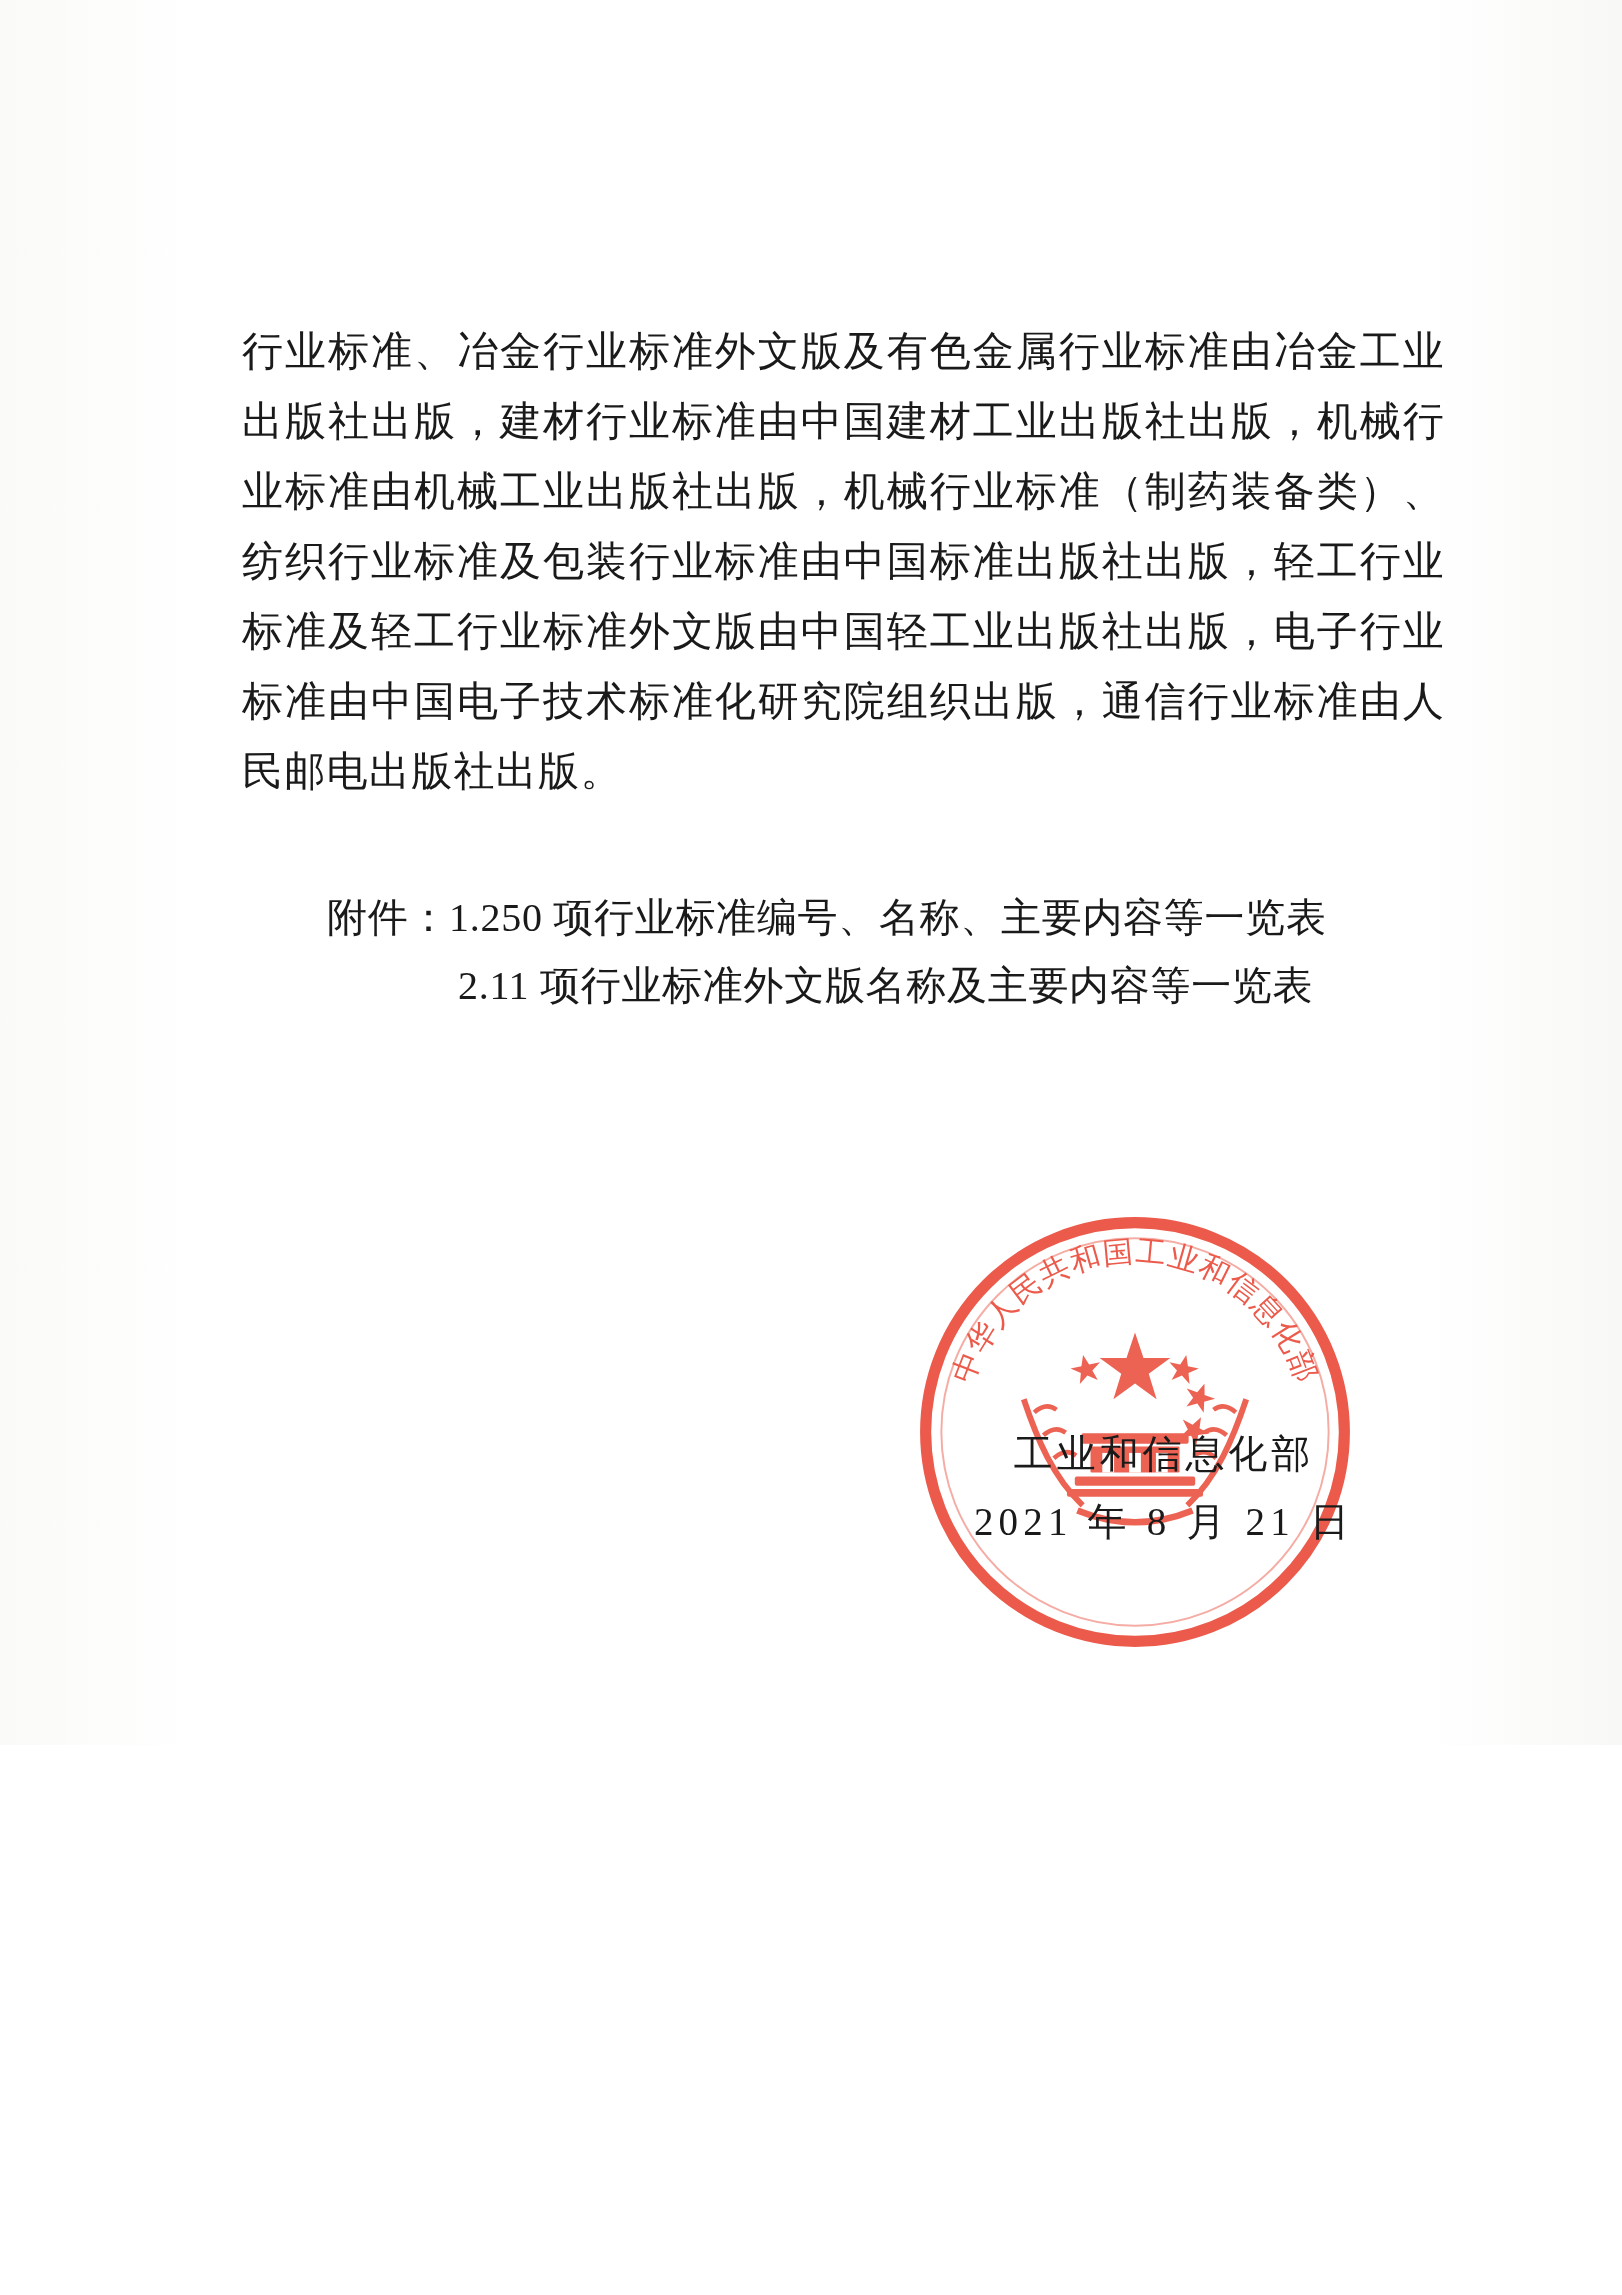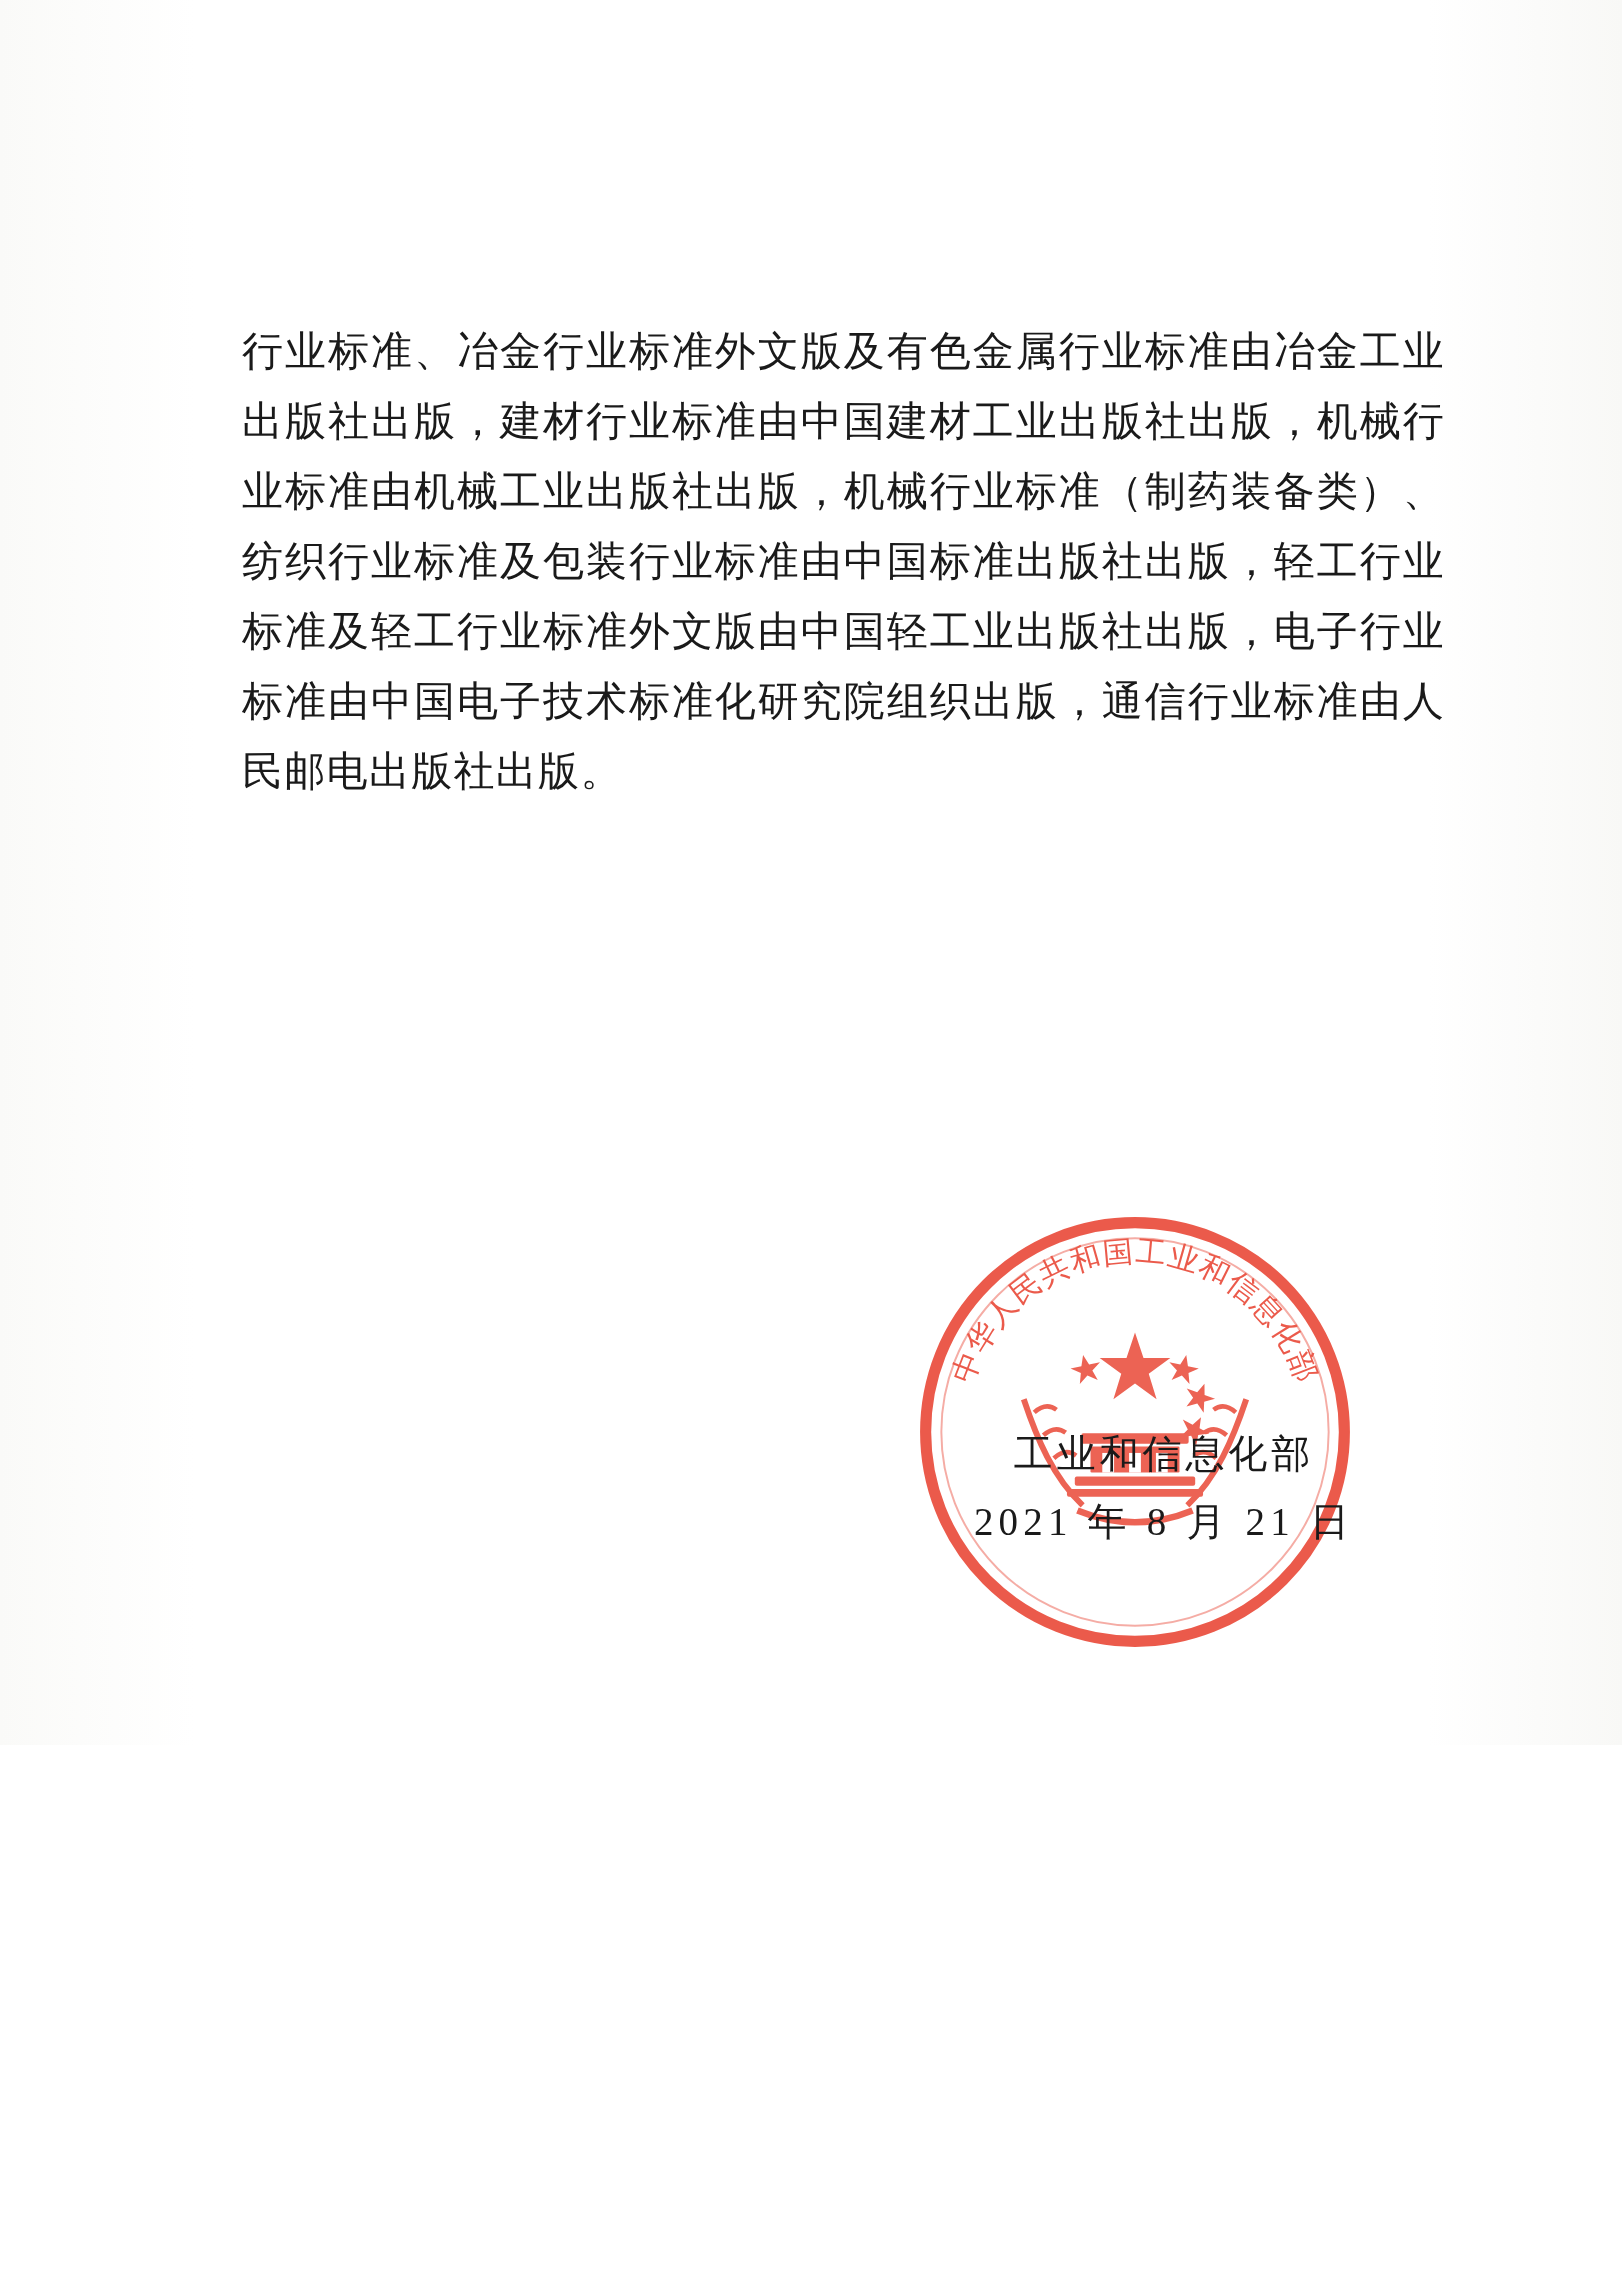--- a/index.html
+++ b/index.html
@@ -109,20 +109,24 @@
 </style>
 </head>
 <body>
 
 <div class="page">
   <div class="paper-tint"></div>
 
   <div class="content">
     <p class="body-text">行业标准、冶金行业标准外文版及有色金属行业标准由冶金工业出版社出版，建材行业标准由中国建材工业出版社出版，机械行业标准由机械工业出版社出版，机械行业标准（制药装备类）、纺织行业标准及包装行业标准由中国标准出版社出版，轻工行业标准及轻工行业标准外文版由中国轻工业出版社出版，电子行业标准由中国电子技术标准化研究院组织出版，通信行业标准由人民邮电出版社出版。</p>
 
+    <div class="attachments">
+      <div class="attach-line-1">附件：1.250 项行业标准编号、名称、主要内容等一览表</div>
+      <div class="attach-line-2">2.11 项行业标准外文版名称及主要内容等一览表</div>
+    </div>
   </div>
 
   <div class="seal">
     <svg viewBox="0 0 700 700" xmlns="http://www.w3.org/2000/svg" aria-hidden="true">
       <defs>
         <path id="sealArc" d="M 90,350 A 260,260 0 1 1 610,350"></path>
       </defs>
       <circle cx="350" cy="350" r="320" fill="none" stroke="#e8402e" stroke-width="17"></circle>
       <circle cx="350" cy="350" r="296" fill="none" stroke="#e8402e" stroke-width="3" opacity="0.5"></circle>
 

